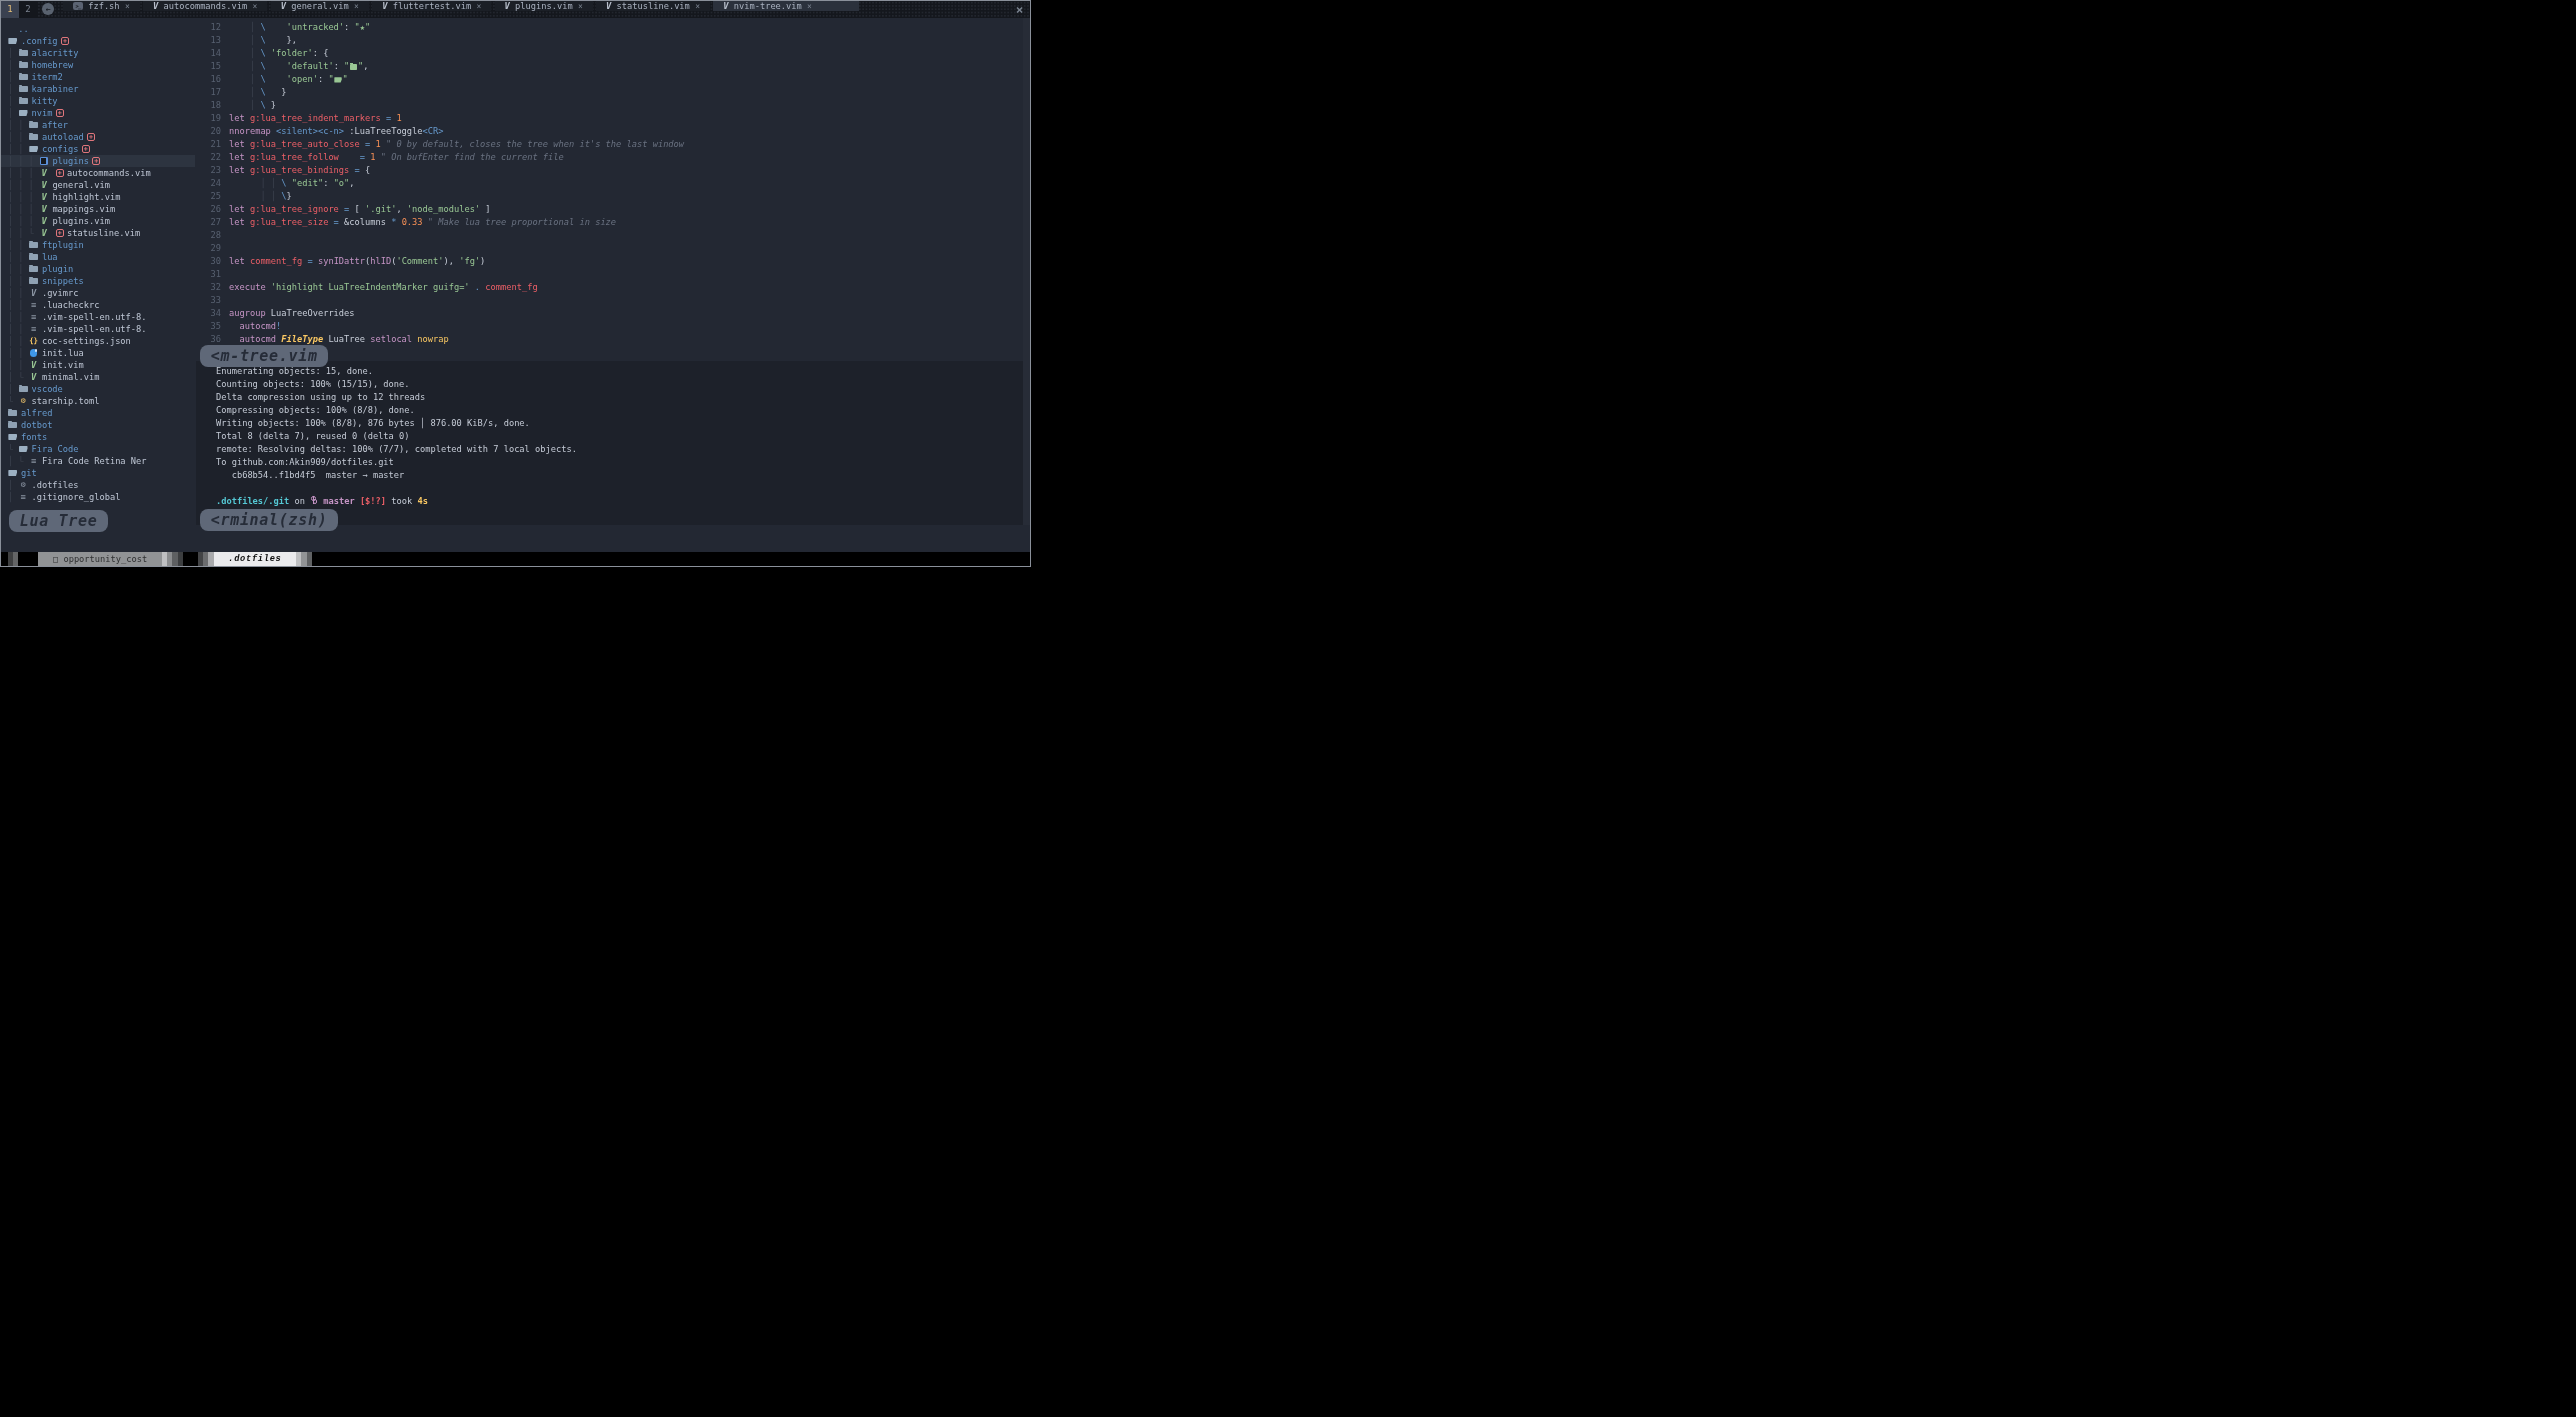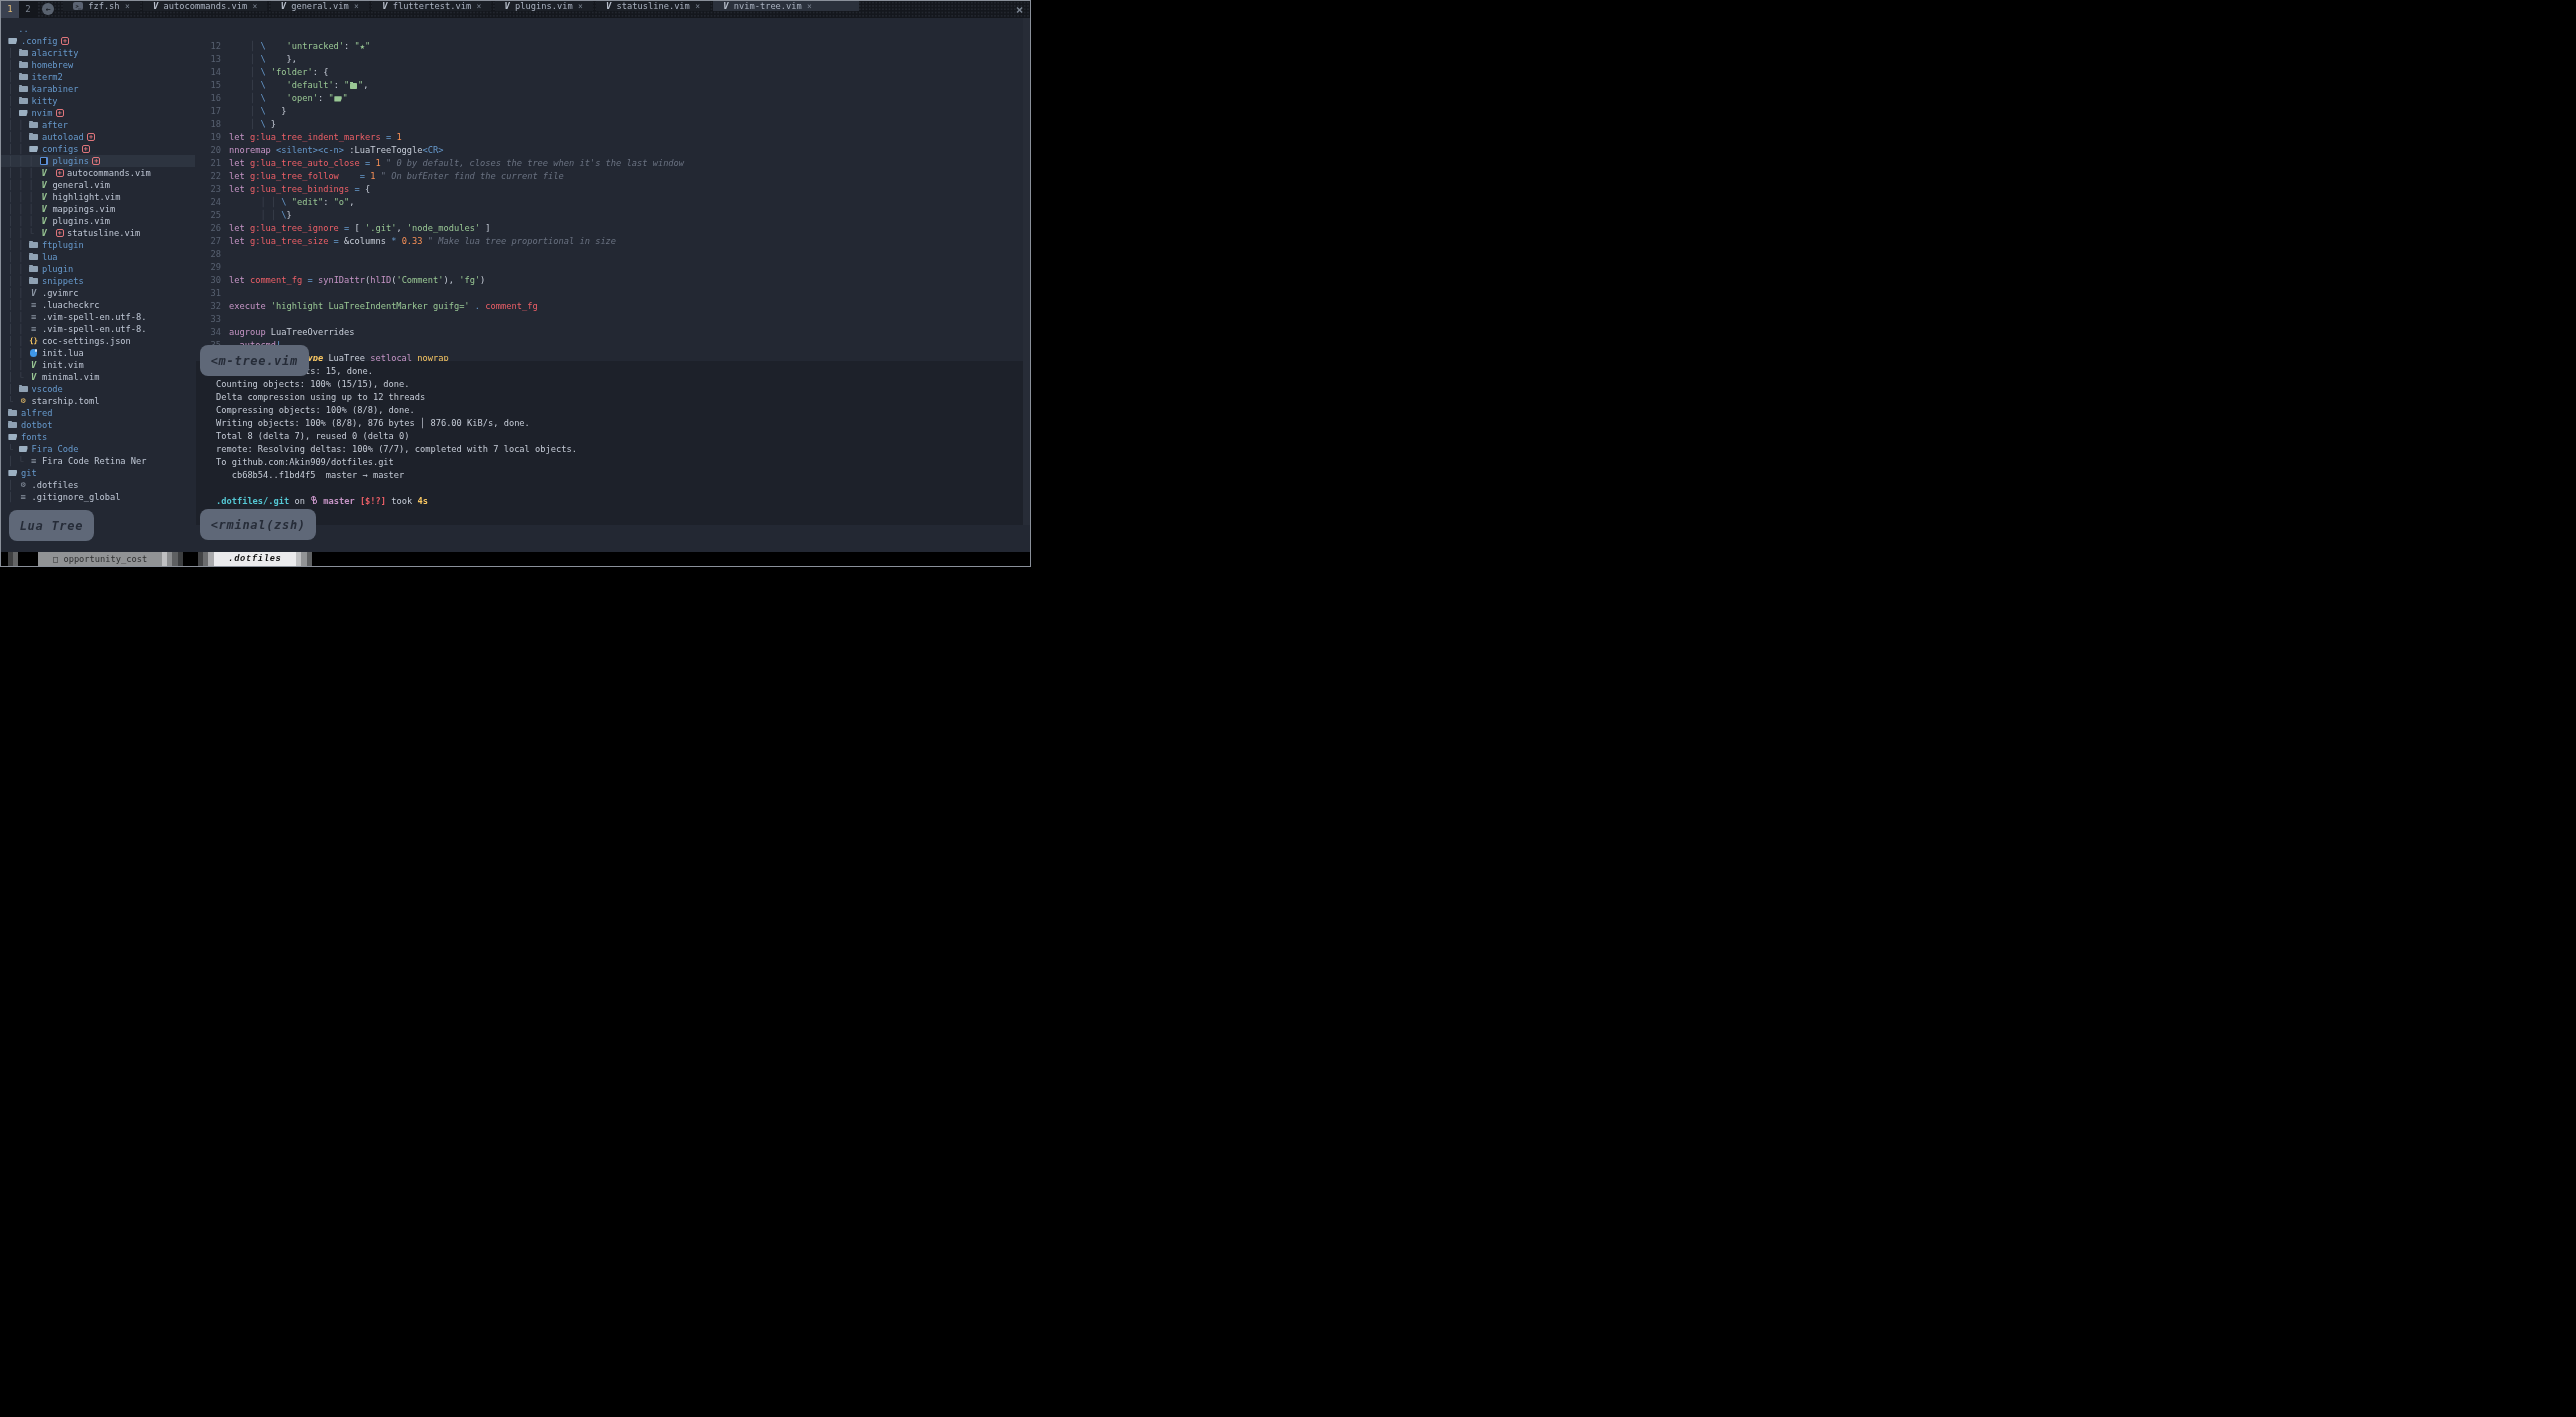--- a/index.html
+++ b/index.html
@@ -57,21 +57,21 @@
   .i-lua{width:7.4px;height:7.4px;border-radius:50%;background:#3f97e8;position:relative;}
   .i-lua::before{content:"";position:absolute;right:0px;top:0px;width:2.7px;height:2.7px;
     border-radius:50%;background:#cfe2f7;}
   .i-geary{color:#e8bf6a;font-size:8px;}
   .i-gearg{color:#8b95a3;font-size:8px;}
   .plusbox{display:inline-flex;align-items:center;justify-content:center;
     min-width:8px;height:8.7px;border:0.7px solid #e0767c;border-radius:2px;
     color:#e0767c;font-size:6.7px;font-weight:bold;margin:0 3.3px;padding:0 0.7px;flex:none;}
   
   .editor{position:absolute;top:16.7px;left:195px;right:0;height:343px;
-    background:#232833;padding-top:2.7px;overflow:hidden;margin-top:19px;}
+    background:#232833;padding-top:2.7px;overflow:hidden;}
   .cl{display:flex;height:13px;align-items:center;}
   .ln{width:33px;flex:none;text-align:right;padding-right:8px;color:#576070;}
   .codetxt{white-space:pre;}
   .s-guide{color:#3d4450;}
   .s-blue{color:#6699cc;}
   .s-green{color:#99c794;}
   .s-red{color:#ec5f67;}
   .s-purple{color:#c594c5;}
   .s-orange{color:#f99157;}
   .s-yellow{color:#fac863;}
@@ -94,23 +94,23 @@
   .gbranch::before{content:"";position:absolute;left:0;top:0;width:2.7px;height:2.7px;
     border-radius:50%;border:1px solid #c594c5;}
   .gbranch::after{content:"";position:absolute;right:-0.7px;bottom:0.7px;width:2.7px;height:2.7px;
     border-radius:50%;border:1px solid #c594c5;}
   
   .term{position:absolute;top:360px;left:195px;right:6.7px;height:164px;
     background:#1d212a;padding:5.3px 0 0 20px;overflow:hidden;}
   .tl{height:13px;white-space:pre;display:flex;align-items:flex-start;color:#c5cbd6;}
   .rightstrip{position:absolute;top:16.7px;right:0;width:6.7px;height:507px;background:#272c37;}
   
-  .pill{position:absolute;height:31px;background:#5f6878;border-radius:8px;
+  .pill{position:absolute;height:22px;background:#5f6878;border-radius:8px;
     color:#262c38;display:flex;align-items:center;justify-content:center;
-    font-style:italic;font-weight:bold;font-size:12px;padding:0 10.7px;letter-spacing:0.7px;}
+    font-style:italic;font-weight:bold;font-size:15px;padding:0 10.7px;letter-spacing:0.7px;}
   
   .msg{position:absolute;top:523px;left:0;right:0;height:28px;background:#262b35;
     color:#ccd2dc;padding:1.3px 0 0 2.7px;font-size:8.7px;}
   
   .tmux{position:absolute;left:0;right:0;bottom:0;height:14px;background:#000;
     display:flex;align-items:stretch;padding-left:6.7px;}
   .tseg{display:flex;align-items:stretch;margin-right:14.7px;}
   .tblock{width:5.3px;}
   .tmain{display:flex;align-items:center;padding:0 14.7px;font-size:8.7px;white-space:pre;}
   .tmain.italic{font-style:italic;font-weight:bold;letter-spacing:0.7px;}

